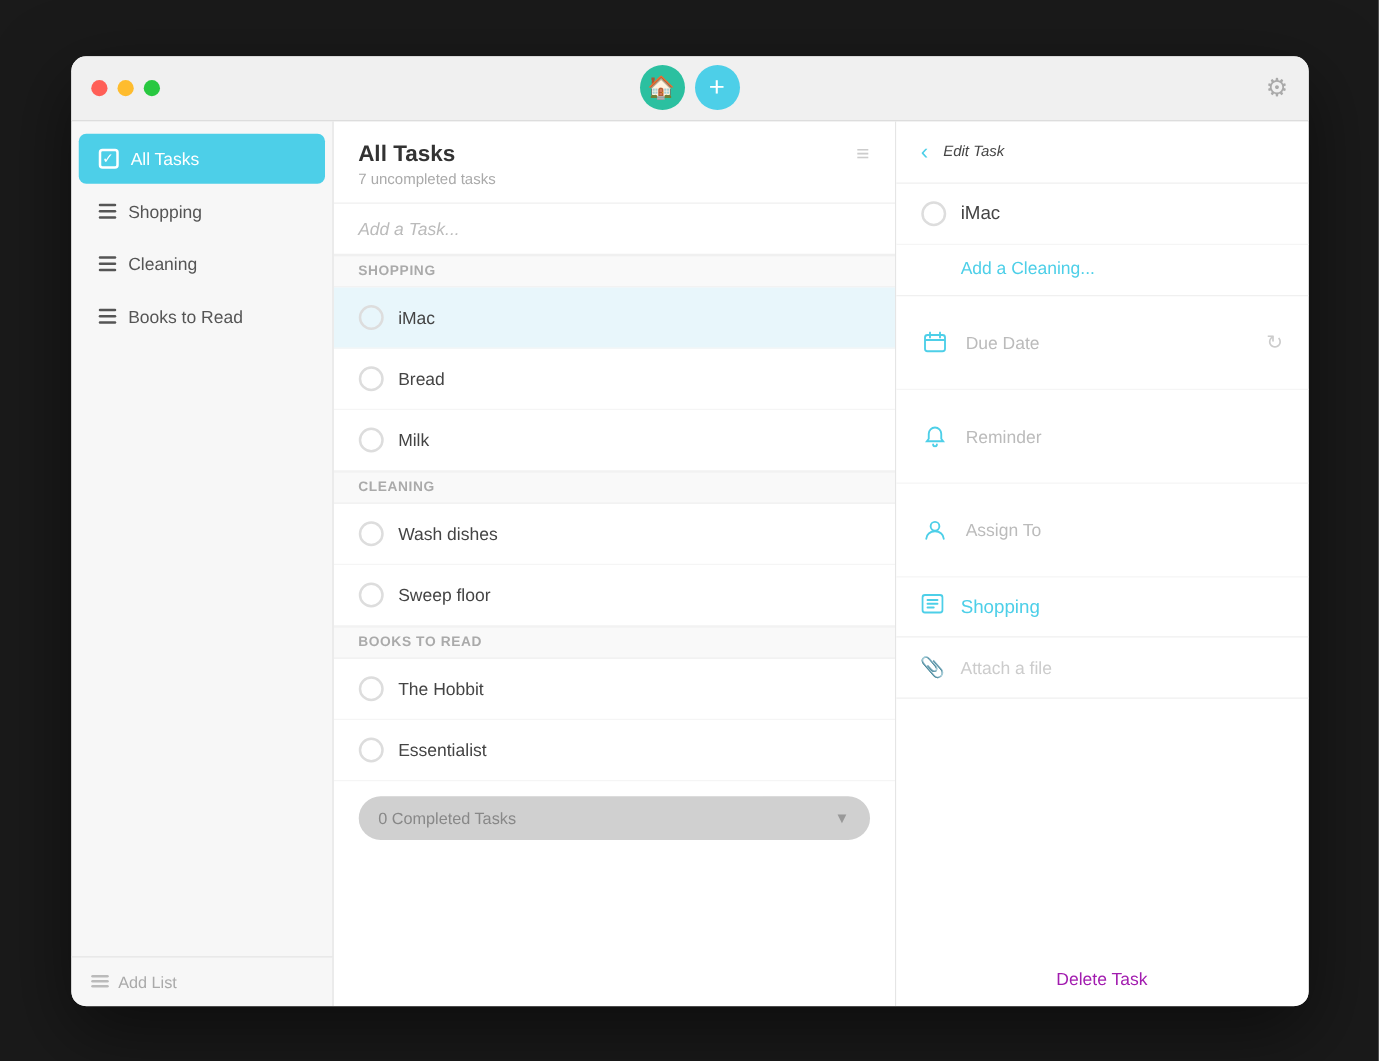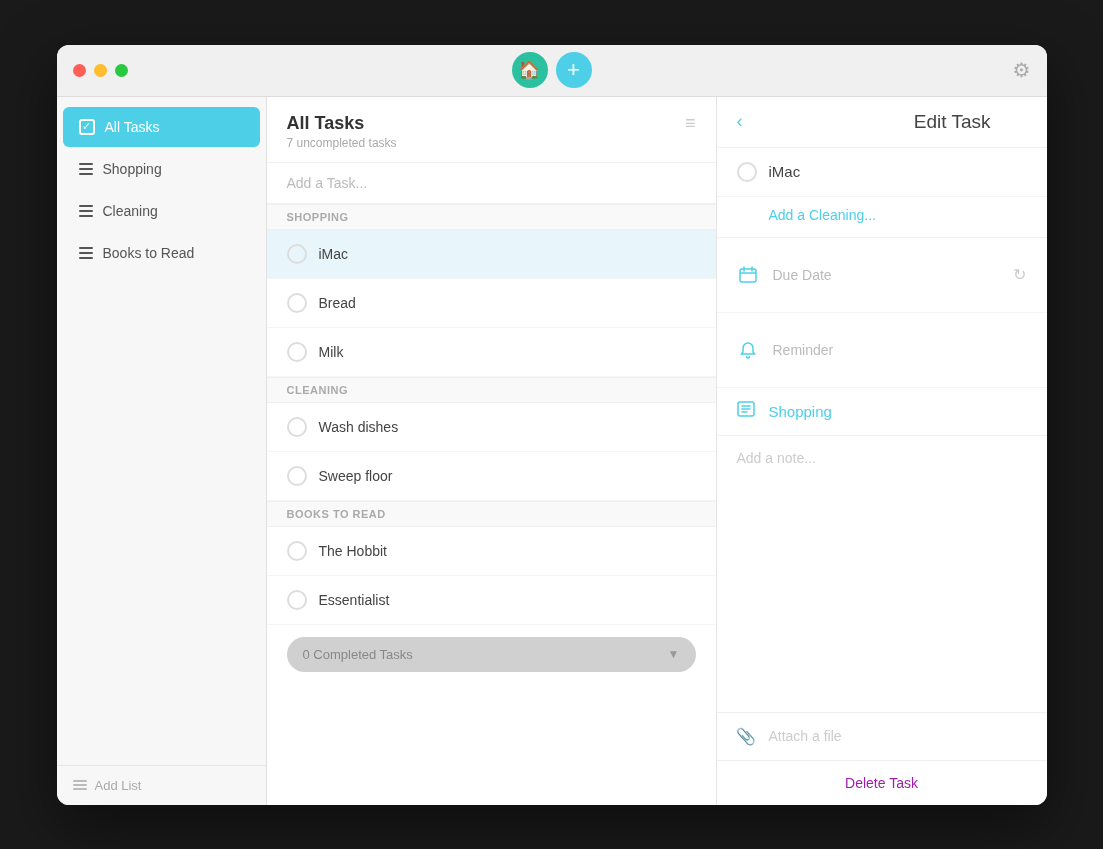--- a/index.html
+++ b/index.html
@@ -180,20 +180,21 @@
       color: #aaa;
       margin-top: 2px;
     }
     .filter-icon { color: #ccc; font-size: 18px; cursor: pointer; }
     .add-task-input {
       padding: 12px 20px;
       border-bottom: 1px solid #f0f0f0;
       color: #bbb;
       font-size: 14px;
       cursor: text;
+      font-style: italic;
     }
     .task-section-header {
       background: #f9f9f9;
       padding: 6px 20px;
       font-size: 11px;
       font-weight: 600;
       color: #aaa;
       letter-spacing: 0.5px;
       border-bottom: 1px solid #f0f0f0;
       border-top: 1px solid #f0f0f0;
@@ -254,25 +255,26 @@
       border-bottom: 1px solid #f0f0f0;
       gap: 12px;
     }
     .back-btn {
       color: #4dcfe8;
       font-size: 18px;
       cursor: pointer;
       font-weight: 300;
     }
     .edit-title {
-      font-size: 19px;
+      font-size: 12px;
       font-weight: 500;
       color: #444;
       flex: 1;
-      text-align: right;
+      text-align: left;
+      font-style: italic;
     }
     .task-name-row {
       display: flex;
       align-items: center;
       padding: 14px 20px;
       border-bottom: 1px solid #f5f5f5;
       gap: 12px;
     }
     .task-name-checkbox {
       width: 20px;
@@ -522,32 +524,38 @@
       </div>
       <div class="edit-row">
         <div class="edit-row-icon">
           <svg width="18" height="18" viewBox="0 0 18 18" fill="none">
             <path d="M9 2C6.24 2 4 4.24 4 7v4l-1.5 2h13L14 11V7c0-2.76-2.24-5-5-5z" stroke="#4dcfe8" stroke-width="1.5" fill="none"></path>
             <path d="M7.5 15.5a1.5 1.5 0 003 0" stroke="#4dcfe8" stroke-width="1.5" stroke-linecap="round"></path>
           </svg>
         </div>
         <span class="edit-row-label">Reminder</span>
       </div>
+      <div class="edit-row">
+        <div class="edit-row-icon">
+          <svg width="18" height="18" viewBox="0 0 18 18" fill="none">
+            <circle cx="9" cy="6" r="3.5" stroke="#4dcfe8" stroke-width="1.5"></circle>
+            <path d="M2 16c0-3.31 3.13-6 7-6s7 2.69 7 6" stroke="#4dcfe8" stroke-width="1.5" stroke-linecap="round"></path>
+          </svg>
+        </div>
+        <span class="edit-row-label">Assign To</span>
+      </div>
       <div class="list-tag-row">
         <div class="list-tag-icon">
           <svg width="18" height="18" viewBox="0 0 18 18" fill="none">
             <rect x="1" y="2" width="16" height="14" rx="2" stroke="#4dcfe8" stroke-width="1.5"></rect>
             <path d="M5 6h8M5 9h8M5 12h5" stroke="#4dcfe8" stroke-width="1.5" stroke-linecap="round"></path>
           </svg>
         </div>
         <span class="list-tag-label">Shopping</span>
       </div>
-      <div class="note-area">
-        <span>Add a note...</span>
-      </div>
       <div class="attach-row">
         <span class="attach-icon">📎</span>
         <span class="attach-label">Attach a file</span>
       </div>
       <div class="delete-btn">
         <span>Delete Task</span>
       </div>
     </div>
 
   </div>

